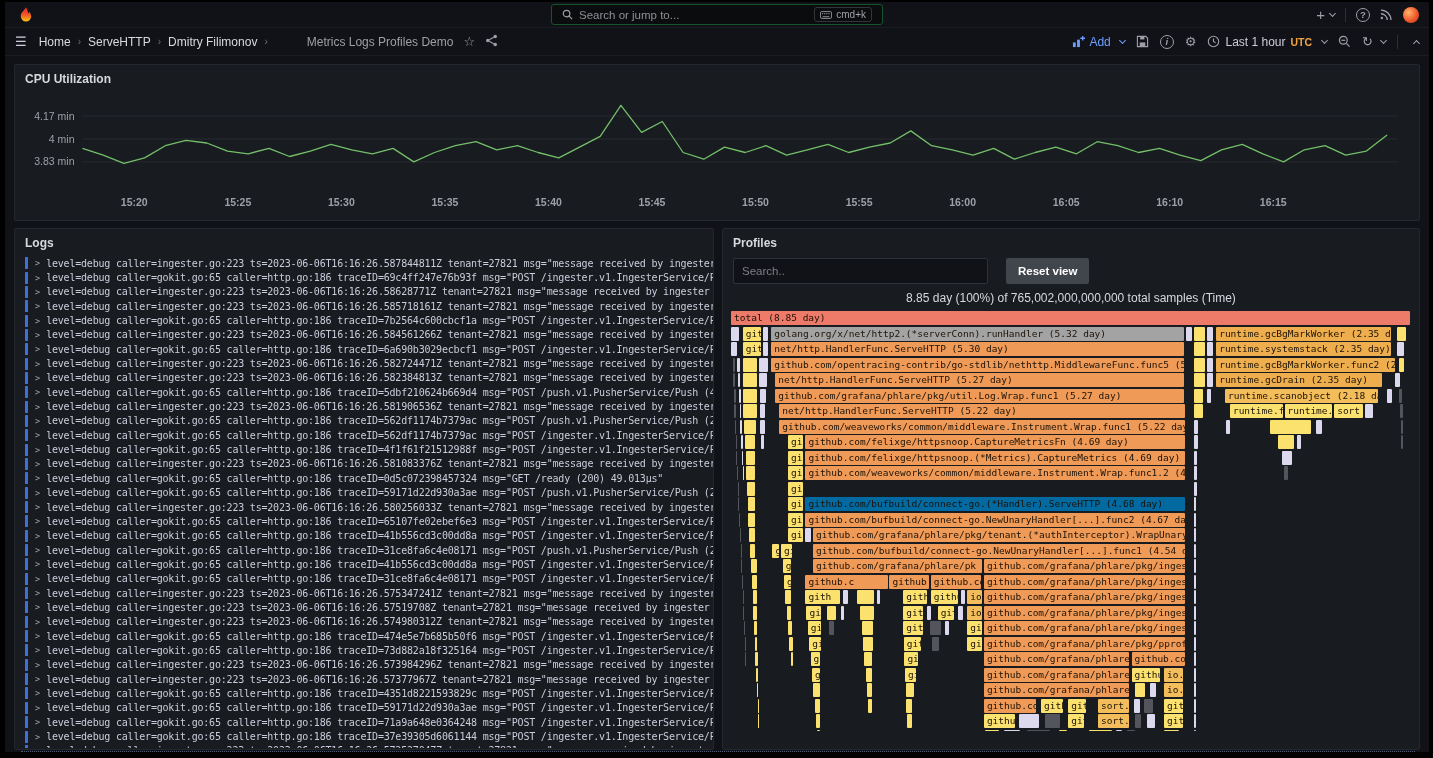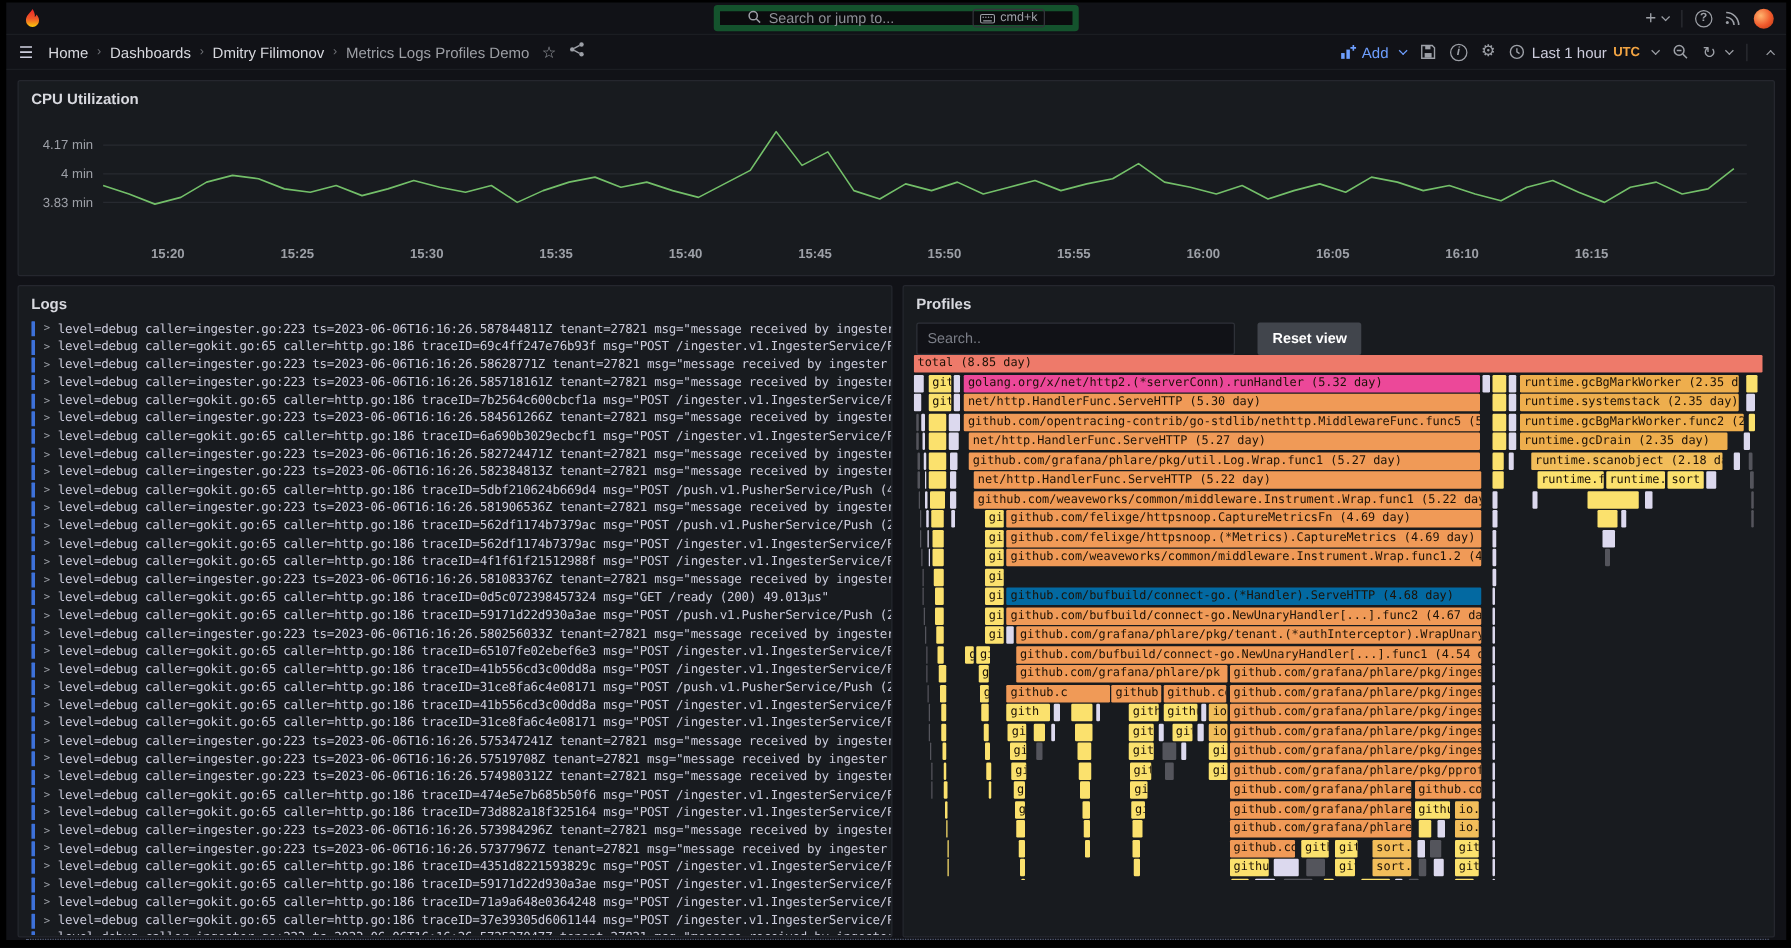--- a/index.html
+++ b/index.html
@@ -2,38 +2,38 @@
 <html><head>
 <meta charset="utf-8">
 <style>
   * { margin:0; padding:0; box-sizing:border-box; }
   html,body { width:1433px; height:758px; overflow:hidden; background:#000; font-family:"Liberation Sans", sans-serif; }
   .app { position:absolute; left:5px; top:2px; right:4px; bottom:6px; background:#111217; color:#ccccdc; overflow:hidden; }
 
   
   .topnav { position:relative; height:26px; display:flex; align-items:center; padding:0 10px; border-bottom:1px solid #1b1d22; }
   .logo { width:18px; height:18px; margin-left:2px; }
-  .searchbox { position:absolute; left:50%; top:2px; transform:translateX(-50%); width:292px; height:21px;
-    background:#0b0c0e; border:5px solid #14532d; border-radius:3px; display:flex; align-items:center; padding:0 22px; }
+  .searchbox { position:absolute; left:50%; top:2px; transform:translateX(-50%); width:332px; height:21px;
+    background:#0b0c0e; border:1px solid #14532d; border-radius:3px; display:flex; align-items:center; padding:0 10px; }
   .searchbox .ph { color:#8e9097; font-size:11.5px; margin-left:6px; flex:1; }
   .kbd-badge { display:flex; align-items:center; gap:4px; border:1px solid #33353b; border-radius:3px; padding:1px 5px; color:#9da0a7; font-size:10px; }
   .nav-right { margin-left:auto; display:flex; align-items:center; gap:10px; }
   .icon-btn { display:flex; align-items:center; justify-content:center; color:#9da0a7; font-size:13px; cursor:pointer; background:none; border:none; }
   .chev { width:5px; height:5px; border-right:1.5px solid #9da0a7; border-bottom:1.5px solid #9da0a7; transform:rotate(45deg); display:inline-block; margin-left:5px; margin-top:-3px; }
   .chev.up { transform:rotate(-135deg); margin-top:3px; }
   .vdiv { width:1px; height:14px; background:#2c2e34; }
   .circle-q { width:14px; height:14px; border:1.4px solid #9da0a7; border-radius:50%; font-size:9.5px; display:flex; align-items:center; justify-content:center; color:#9da0a7; font-weight:bold; }
   .avatar { width:16px; height:16px; border-radius:50%; background:radial-gradient(circle at 35% 35%, #ffb46e 0%, #f0592b 55%, #b33614 100%); }
 
   
   .subnav { height:28px; display:flex; align-items:center; padding:0 10px; border-bottom:1px solid #1b1d22; }
   .menu-glyph { font-size:13px; color:#ccccdc; margin-right:12px; cursor:pointer; }
   .breadcrumb { display:flex; align-items:center; gap:7px; font-size:12px; }
   .breadcrumb .bc-item { color:#d8d9df; font-weight:500; cursor:pointer; }
-  .breadcrumb .bc-item.current { color:#9d9fa5; font-weight:400; cursor:default; }
+  .breadcrumb .bc-item.current { color:#9d9fa5; font-weight:400; cursor:default;margin-left:32px; }
   .breadcrumb .sep { color:#6e7076; font-size:10px; }
   .bc-icons { display:flex; align-items:center; gap:10px; margin-left:10px; color:#9da0a7; }
   .sub-right { margin-left:auto; display:flex; align-items:center; gap:11px; }
   .add-ctrl { display:flex; align-items:center; gap:4px; color:#6e9fff; font-size:12px; font-weight:500; cursor:pointer; }
   .add-ctrl .chev { border-color:#6e9fff; }
   .timepick { display:flex; align-items:center; gap:5px; font-size:12px; cursor:pointer; }
   .utc { color:#f2a443; font-size:10.5px; font-weight:600; }
   .refresh-glyph { font-size:13px; color:#9da0a7; }
 
   
@@ -137,21 +137,21 @@
       </button>
       <span class="avatar"></span>
     </div>
   </header>
 
   <div class="subnav">
     <span class="menu-glyph">☰</span>
     <nav class="breadcrumb" id="breadcrumb">
         <span class="bc-item">Home</span>
         <span class="sep">›</span>
-        <span class="bc-item">Dashboards</span>
+        <span class="bc-item">ServeHTTP</span>
         <span class="sep">›</span>
         <span class="bc-item">Dmitry Filimonov</span>
         <span class="sep">›</span>
         <span class="bc-item current">Metrics Logs Profiles Demo</span>
       </nav>
     <span class="bc-icons">
       <span style="font-size:13px;cursor:pointer;">☆</span>
       <span style="cursor:pointer;">
         <svg width="13" height="13" viewBox="0 0 14 14">
             <circle cx="11" cy="2.8" r="1.9" fill="#9da0a7"></circle>
@@ -421,33 +421,34 @@
             </div>
           </div>
       </section>
 
       <section class="panel profiles-panel">
         <div class="panel-title">Profiles</div>
         <div class="ptoolbar">
           <input class="psearch" placeholder="Search.." style="">
           <button class="reset-btn">Reset view</button>
         </div>
+        <div class="psummary">8.85 day (100%) of 765,002,000,000,000 total samples (Time)</div>
         <div class="flame" id="flame">
             <div class="frow" style="top: 0px;">
               <div class="fblock" style="left: 0%; width: calc(100% - 1px); background: rgb(238, 122, 106);">
                 <span>total (8.85 day)</span>
               </div>
             </div>
             <div class="frow" style="top: 15.5px;">
               <div class="fblock" style="left: 0%; width: calc(1.3% - 1px); background: rgb(220, 217, 238);"></div>
               <div class="fblock" style="left: 1.74%; width: calc(2.85% - 1px); background: rgb(251, 225, 109);">
                 <span>git</span>
               </div>
               <div class="fblock" style="left: 4.75%; width: calc(0.85% - 1px); background: rgb(220, 217, 238);"></div>
-              <div class="fblock" style="left: 5.93%; width: calc(60.9% - 1px); background: #ec4899;">
+              <div class="fblock" style="left: 5.93%; width: calc(60.9% - 1px); background: #a3a3a3;">
                 <span>golang.org/x/net/http2.(*serverConn).runHandler (5.32 day)</span>
               </div>
               <div class="fblock" style="left: 66.95%; width: calc(0.95% - 1px); background: rgb(220, 217, 238);"></div>
               <div class="fblock" style="left: 68.02%; width: calc(1.85% - 1px); background: rgb(251, 225, 109);"></div>
               <div class="fblock" style="left: 70%; width: calc(1.05% - 1px); background: rgb(220, 217, 238);"></div>
               <div class="fblock" style="left: 71.35%; width: calc(25.9% - 1px); background: rgb(238, 174, 77);">
                 <span>runtime.gcBgMarkWorker (2.35 day)</span>
               </div>
               <div class="fblock" style="left: 97.97%; width: calc(1.45% - 1px); background: rgb(251, 225, 109);"></div>
             </div>

